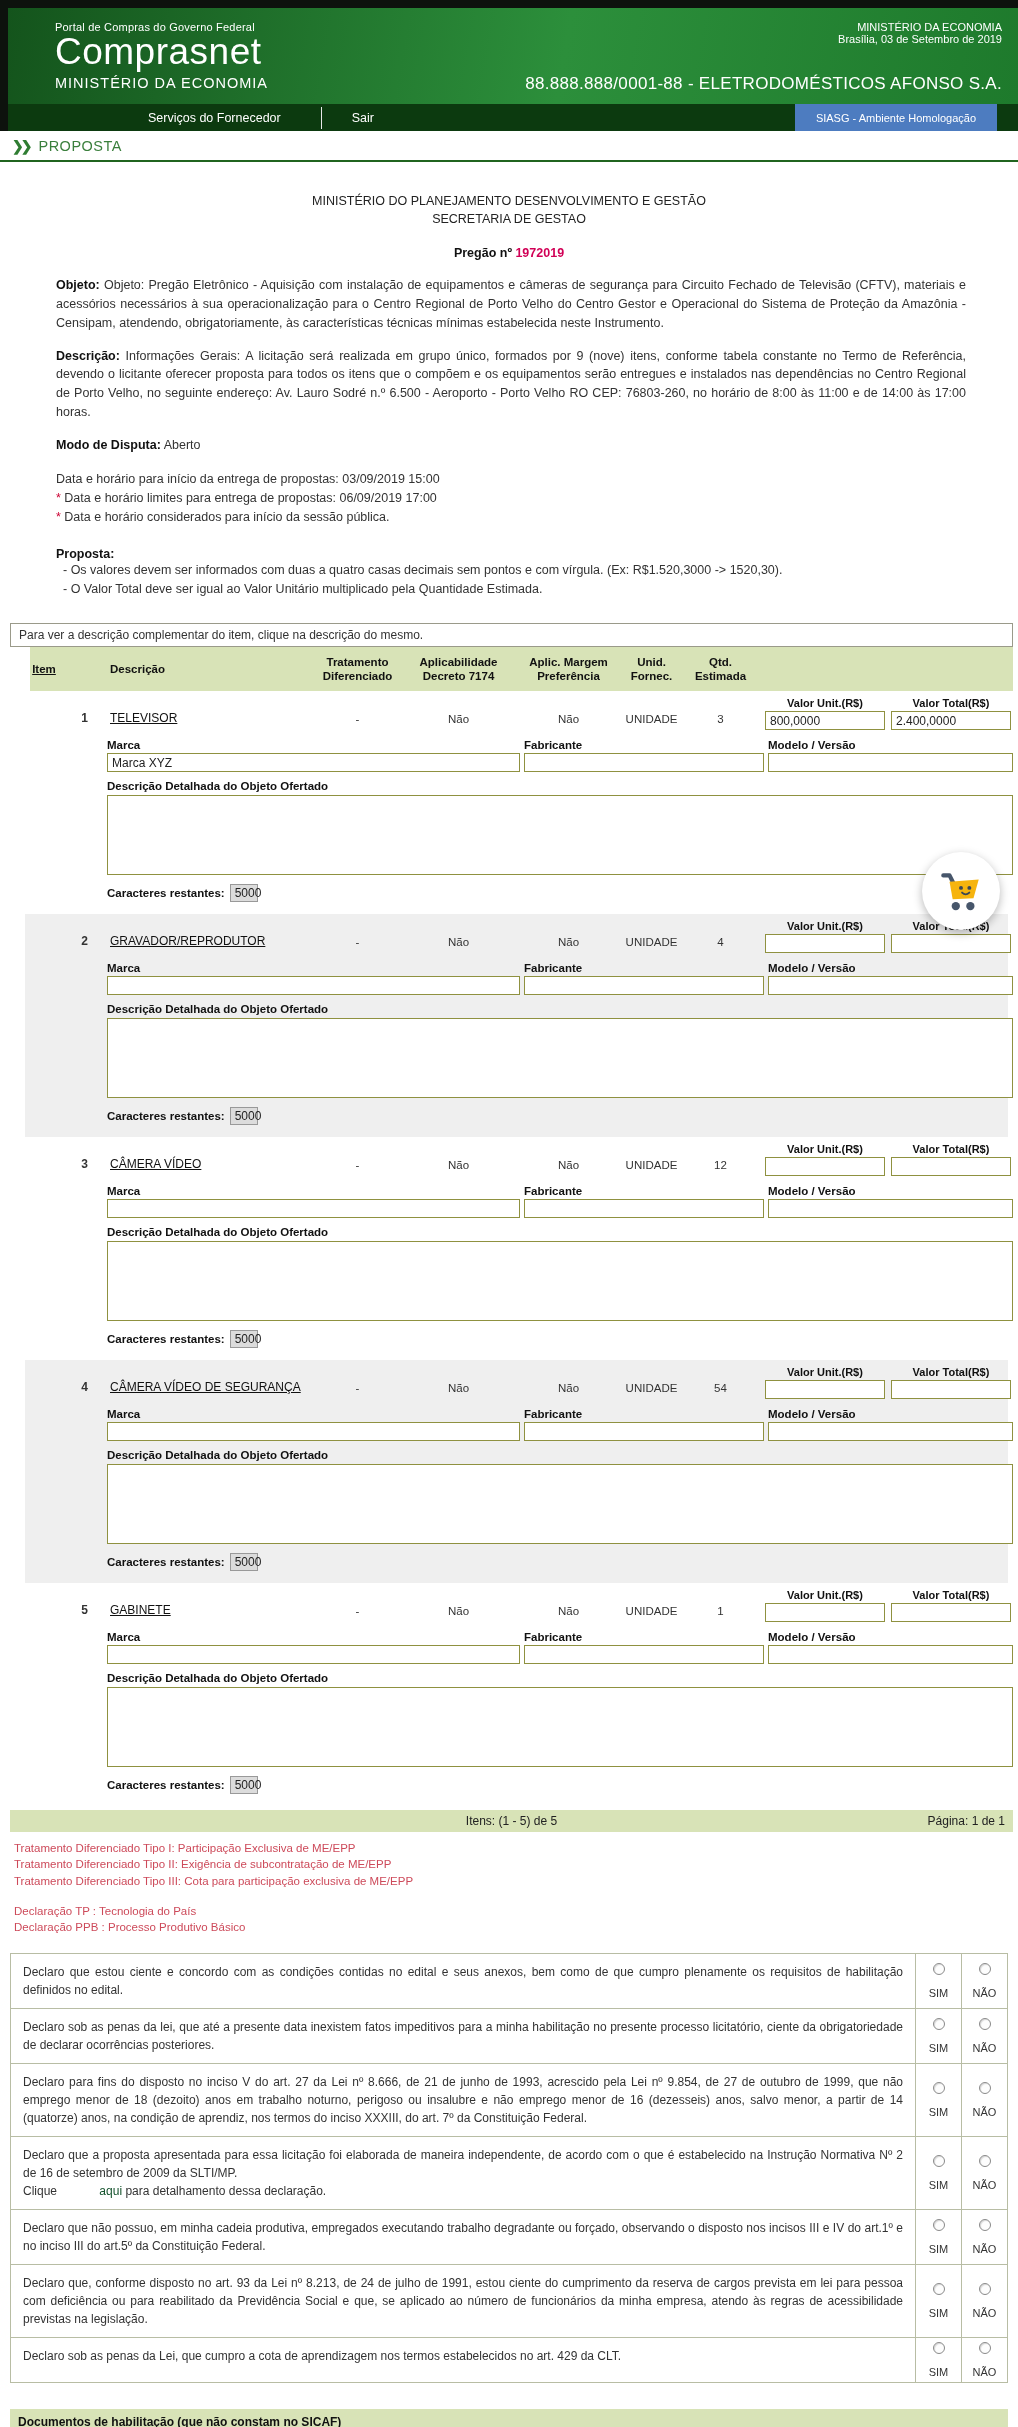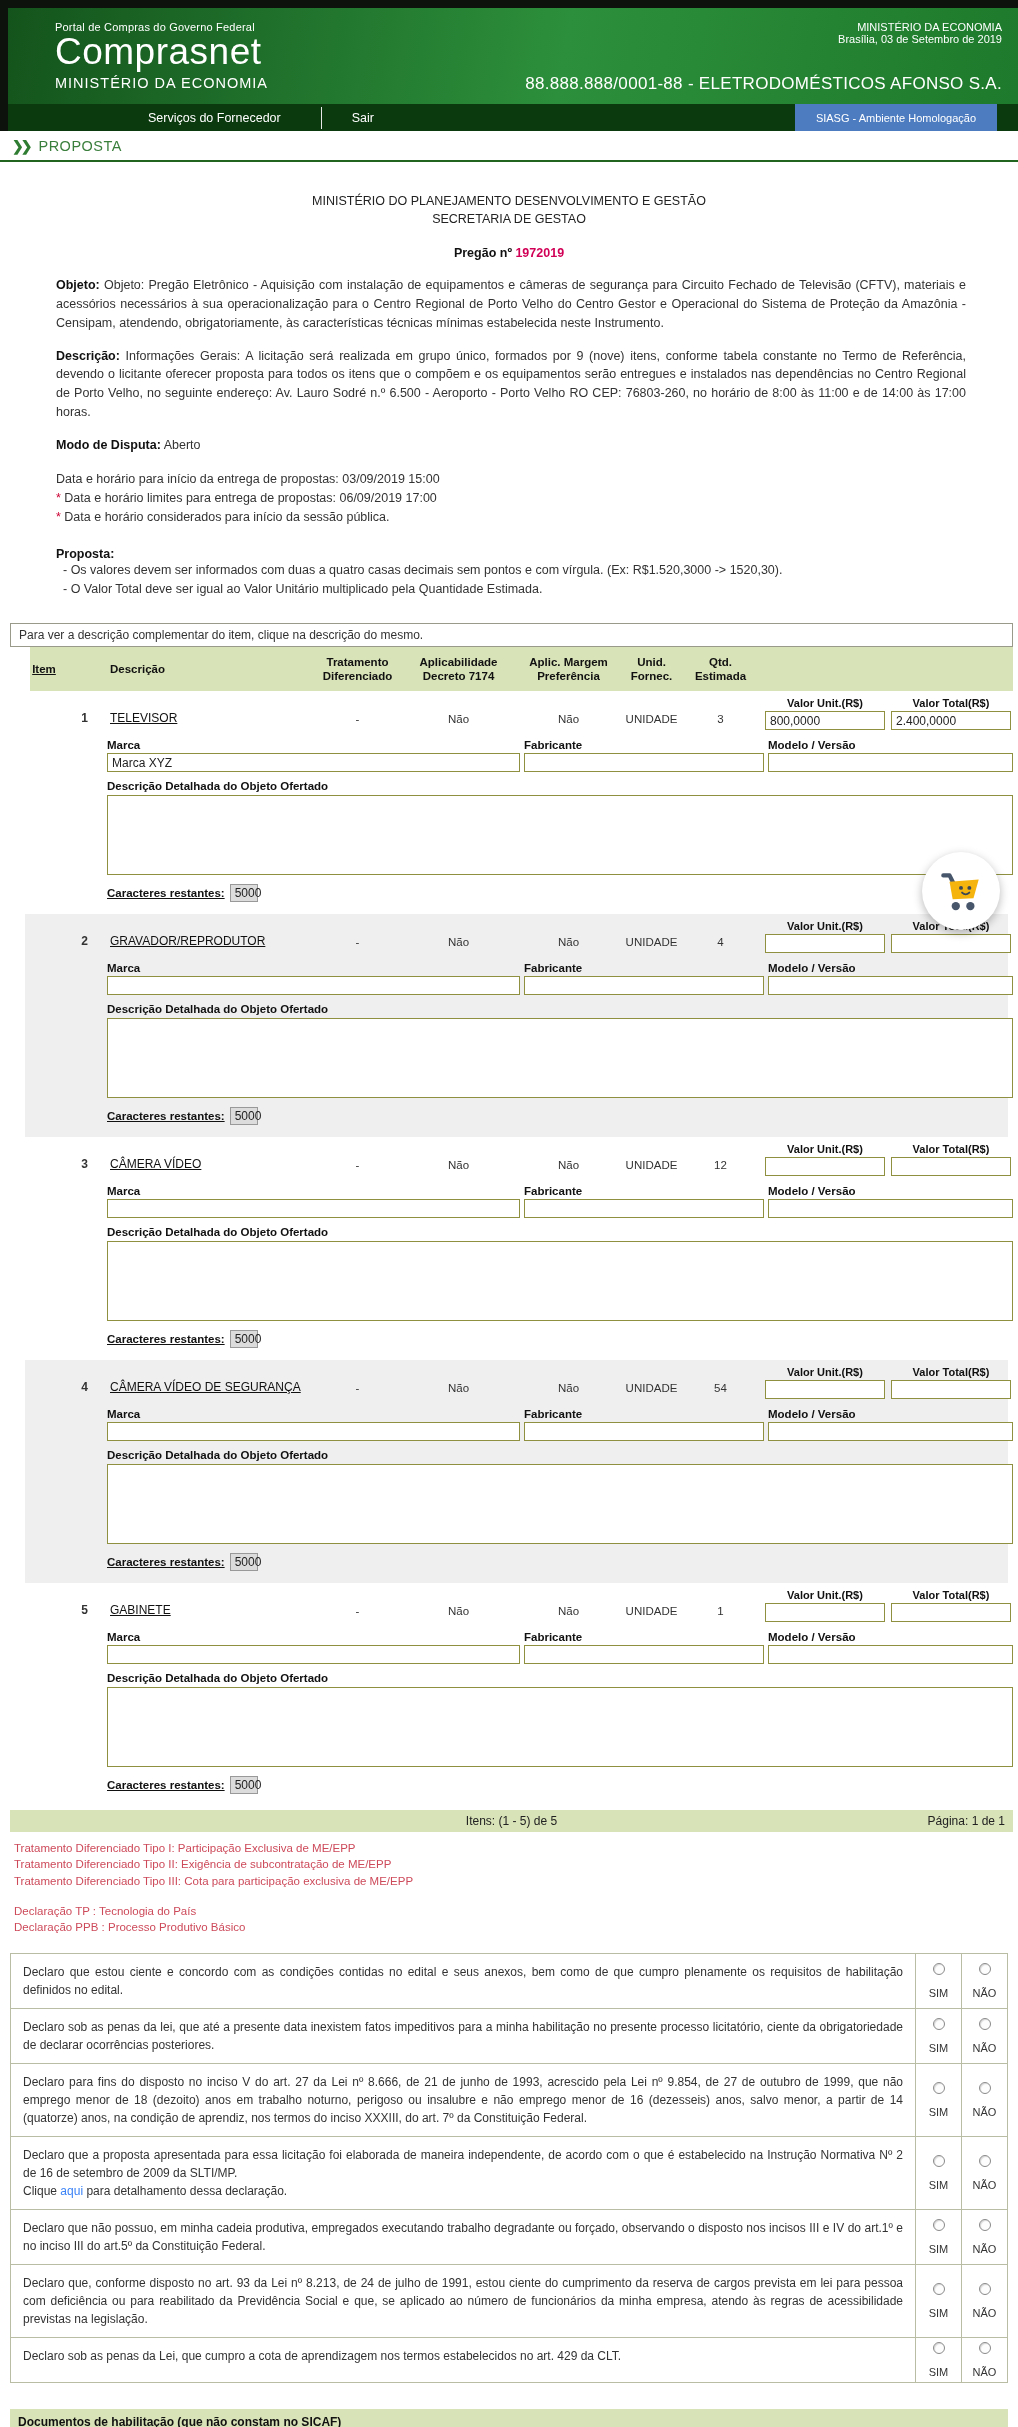--- a/index.html
+++ b/index.html
@@ -85,39 +85,39 @@
   .fields { display:flex; gap:4px; padding:9px 5px 0 107px; }
   .fields label { display:block; font-weight:bold; font-size:11.5px; color:#111; margin-bottom:2px; }
   .f-marca { width:413px; } .f-fab { width:240px; } .f-mod { flex:1; }
   .desc-area { padding:8px 5px 0 107px; }
   .desc-area label { display:block; font-weight:bold; font-size:11.5px; color:#111; margin-bottom:3px; }
   .desc-area textarea {
     width:100%; height:80px; border:1px solid #8f9140; resize:none;
     font-family:"Liberation Sans",sans-serif; font-size:12px;
   }
   .chars { padding:6px 0 2px 107px; }
-  .chars-label { font-weight:bold; font-size:11.5px; color:#111;text-decoration:underline; }
+  .chars-label { font-weight:bold; font-size:11.5px; color:#111; }
   .chars-box {
     display:inline-block; width:28px; background:#dcdcdc; border:1px solid #999;
     font-size:12px; padding:1px 4px; margin-left:5px; color:#222;
   }
   .pagination {
     margin:4px 5px 0 10px; background:#d8e3b7; height:22px; position:relative;
     display:flex; align-items:center; justify-content:center; font-size:12px; color:#222;
   }
   .pag-right { position:absolute; right:8px; }
   
   .legend { margin:8px 0 0 14px; font-size:11.5px; color:#cd4a5a; line-height:1.4; }
   .legend .grp2 { margin-top:14px; }
   
   .decl-table { margin:18px 10px 0 10px; border:1px solid #b8bda4; }
   .decl-row { display:grid; grid-template-columns:1fr 46px 46px; border-bottom:1px solid #b8bda4; }
   .decl-row:last-child { border-bottom:0; }
   .decl-text { padding:9px 12px; text-align:justify; line-height:1.5; font-size:12px; }
-  .decl-text .link { color:#3b82f6; }
+  .decl-text .link { color:#14532d;margin-left:39px; }
   .decl-opt {
     border-left:1px solid #b8bda4; display:flex; flex-direction:column;
     align-items:center; justify-content:center; gap:12px; padding:4px 0; font-size:11px; color:#333;
   }
   .radio {
     width:12px; height:12px; border:1px solid #8a8a8a; border-radius:50%;
     background:#fdfdfd; box-shadow:inset 1px 1px 1px rgba(0,0,0,.15); cursor:pointer;
   }
   
   .docs { margin:26px 10px 0 10px; }

